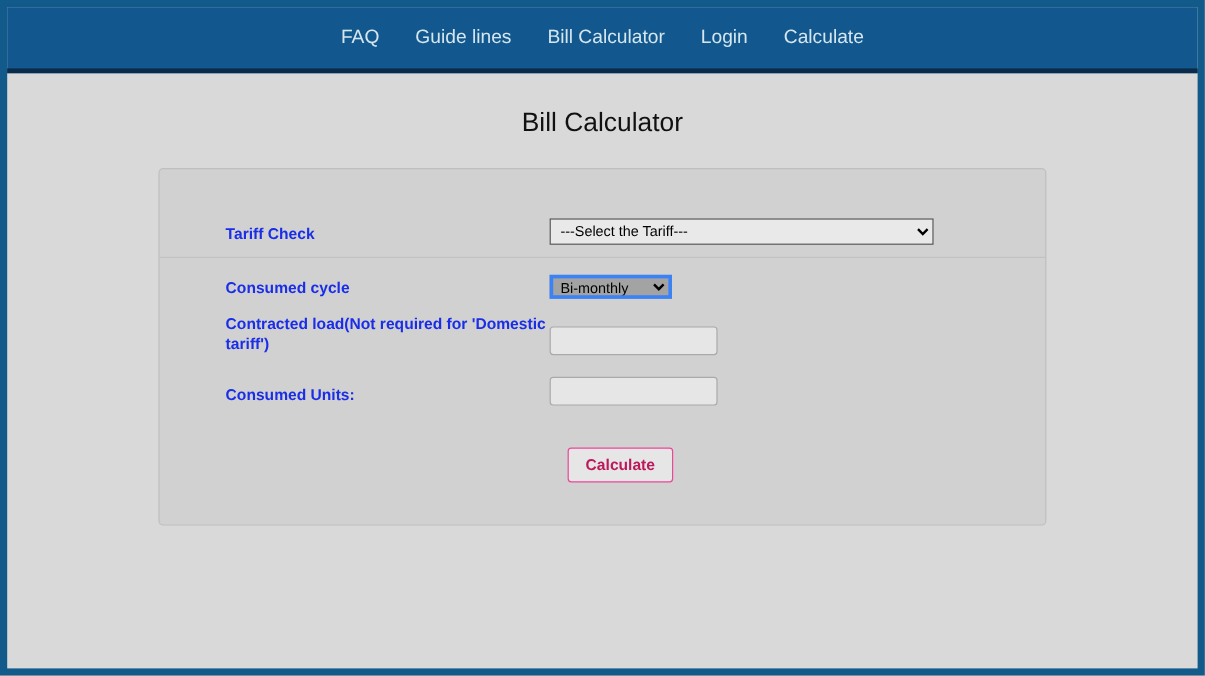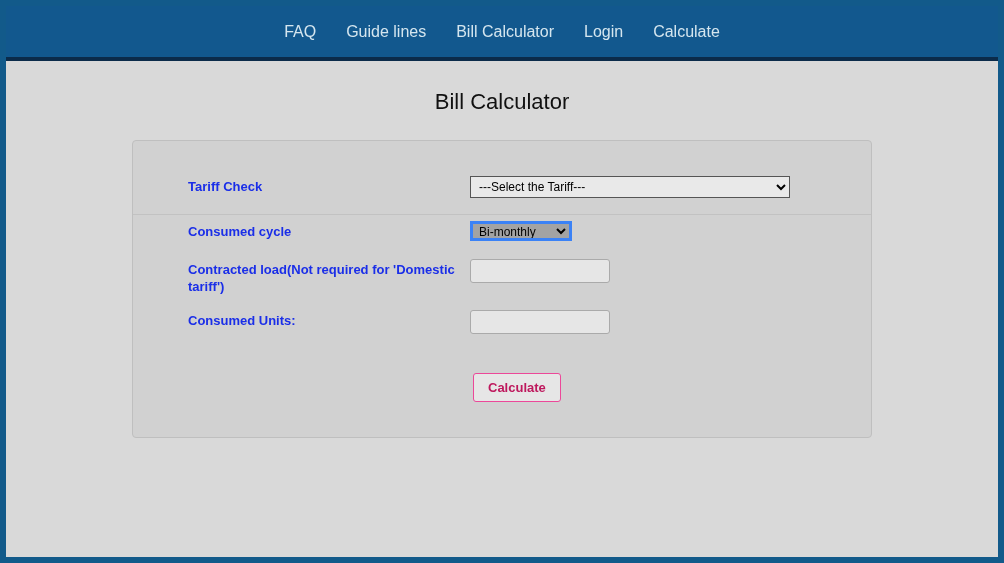--- a/index.html
+++ b/index.html
@@ -55,24 +55,23 @@
   }
   .form-panel {
     width: 740px;
     background: #d1d1d1;
     border: 1px solid #bfbfbf;
     border-radius: 4px;
     padding: 35px 55px 35px 55px;
   }
   .form-row {
     display: flex;
-    align-items: flex-start;
+    align-items: flex-end;
     margin-bottom: 10px;
     min-height: 28px;
-    gap: 12px;
   }
   .form-row.tall { margin-bottom: 14px; }
   .form-label {
     width: 270px;
     color: #1a2ee8;
     font-size: 13px;
     font-weight: 600;
     padding-top: 3px;
     line-height: 1.3;
   }

